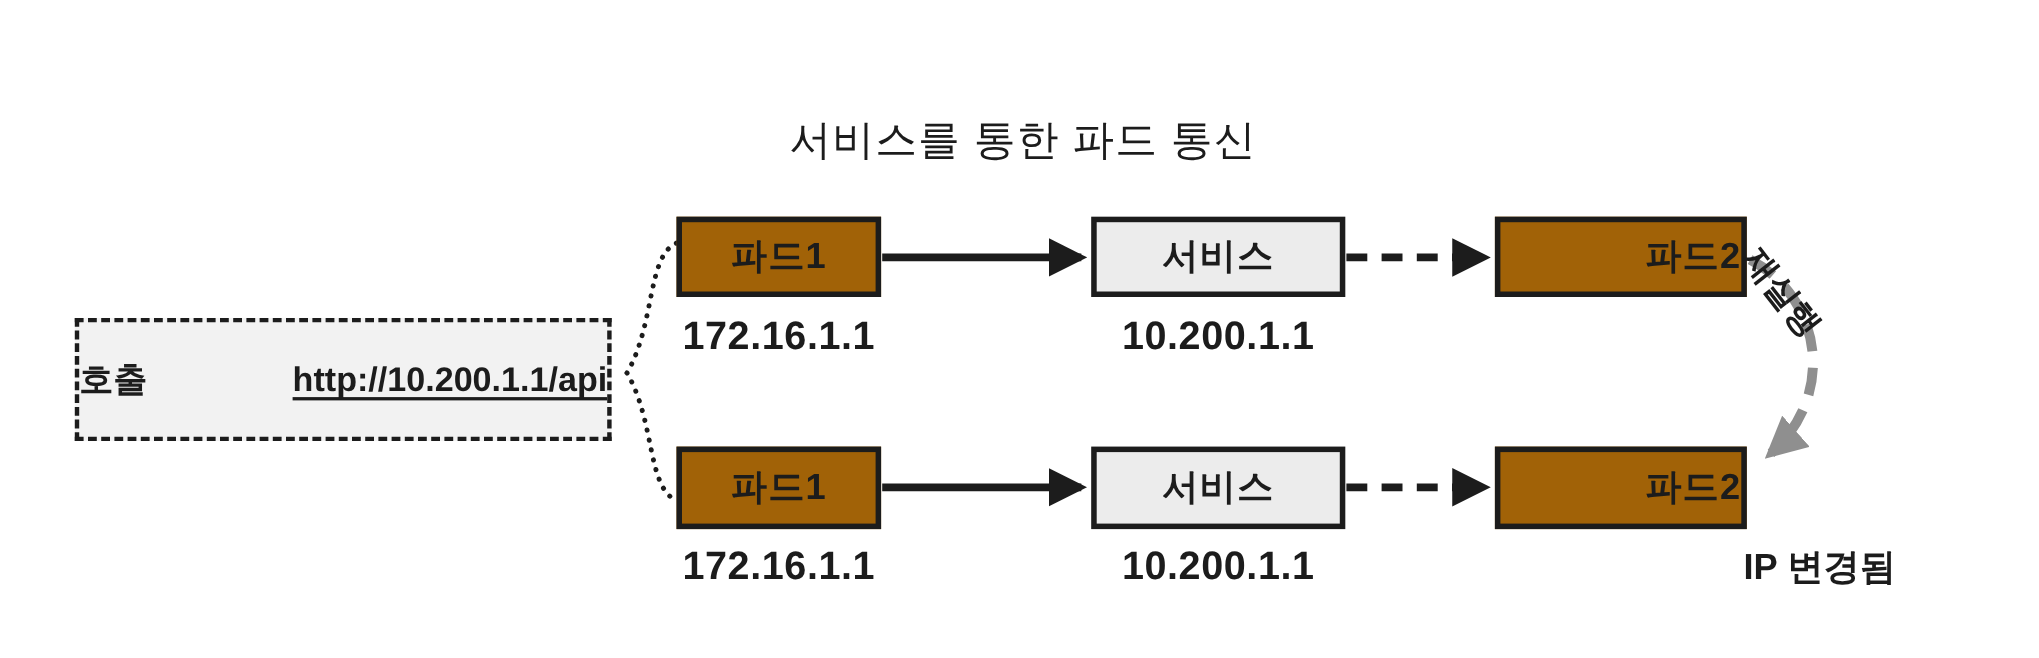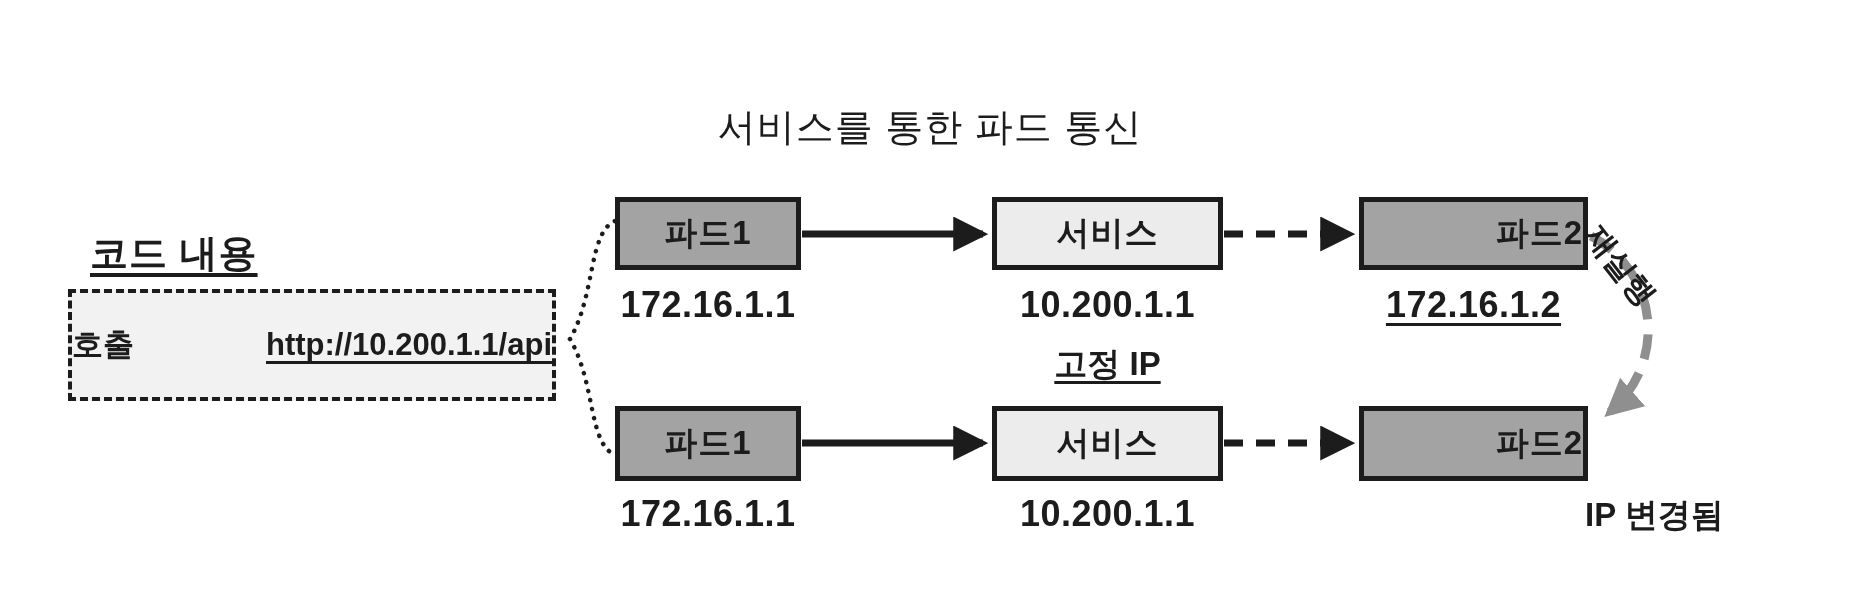--- a/index.html
+++ b/index.html
@@ -30,21 +30,21 @@
     left:68px;top:253px;width:488px;height:112px;box-sizing:border-box;
     background:var(--code_fill,#f2f2f2);
     border:4px dashed var(--ink,#1c1c1c);
     display:flex;align-items:center;justify-content:space-between;gap:12px;
     font-size:31px;font-weight:800;
   }
 
   .node{
     box-sizing:border-box;
     border:5px solid var(--ink,#1c1c1c);
-    background:#a3a3a3;
+    background:#a16207;
     display:flex;align-items:center;justify-content:center;
     font-size:33px;font-weight:800;letter-spacing:1px;
   }
   .svc{background:var(--service_fill,#ececec);justify-content:center;}
   .r1{top:161px;height:73px;}
   .r2{top:370px;height:75px;}
   .c-pod1{left:615px;width:186px;}
   .c-svc{left:992px;width:231px;}
   .c-pod2{left:1359px;width:229px;justify-content:flex-end;}
 
@@ -100,40 +100,37 @@
     <line class="stroke-dashed" x1="1224" y1="198" x2="1350" y2="198" marker-end="url(#ah)"></line>
 
     <line class="stroke-solid" x1="802" y1="407" x2="983" y2="407" marker-end="url(#ah)"></line>
     <line class="stroke-dashed" x1="1224" y1="407" x2="1350" y2="407" marker-end="url(#ah)"></line>
 
     <path class="stroke-gray" d="M1591,200 C1656,234 1670,323 1610,376" marker-end="url(#ahg)"></path>
   </svg>
 
   <div class="abs title">서비스를 통한 파드 통신</div>
 
-  <div class="abs code-heading">코드 내용</div>
   <div class="abs code-box">
     <span>호출</span>
     <span class="u">http://10.200.1.1/api</span>
   </div>
 
   <div class="abs node r1 c-pod1">
     <span>파드1</span>
   </div>
   <div class="abs node svc r1 c-svc">
     <span>서비스</span>
   </div>
   <div class="abs node r1 c-pod2">
     <span>파드2</span>
   </div>
   <div class="abs ip ip-r1 c-pod1">172.16.1.1</div>
   <div class="abs ip ip-r1 c-svc">10.200.1.1</div>
-  <div class="abs ip ip-r1 c-pod2 u">172.16.1.2</div>
 
-  <div class="abs fixed-ip">고정 IP</div>
   <div class="abs rerun">재실행</div>
 
   <div class="abs node r2 c-pod1">
     <span>파드1</span>
   </div>
   <div class="abs node svc r2 c-svc">
     <span>서비스</span>
   </div>
   <div class="abs node r2 c-pod2">
     <span>파드2</span>

